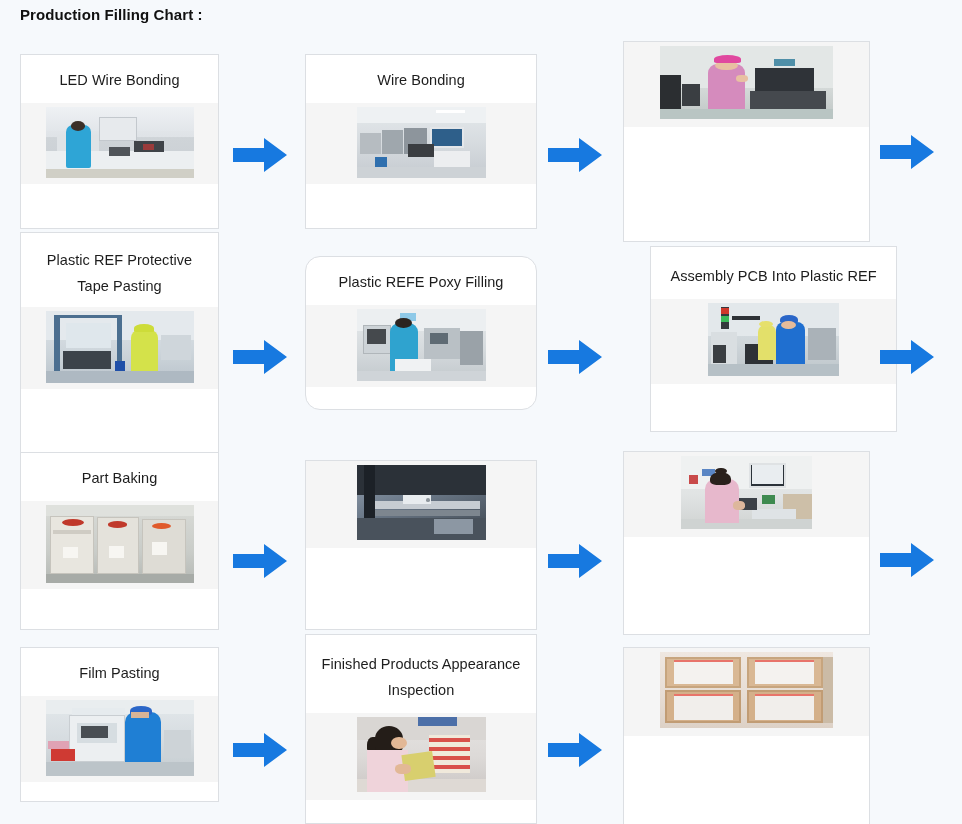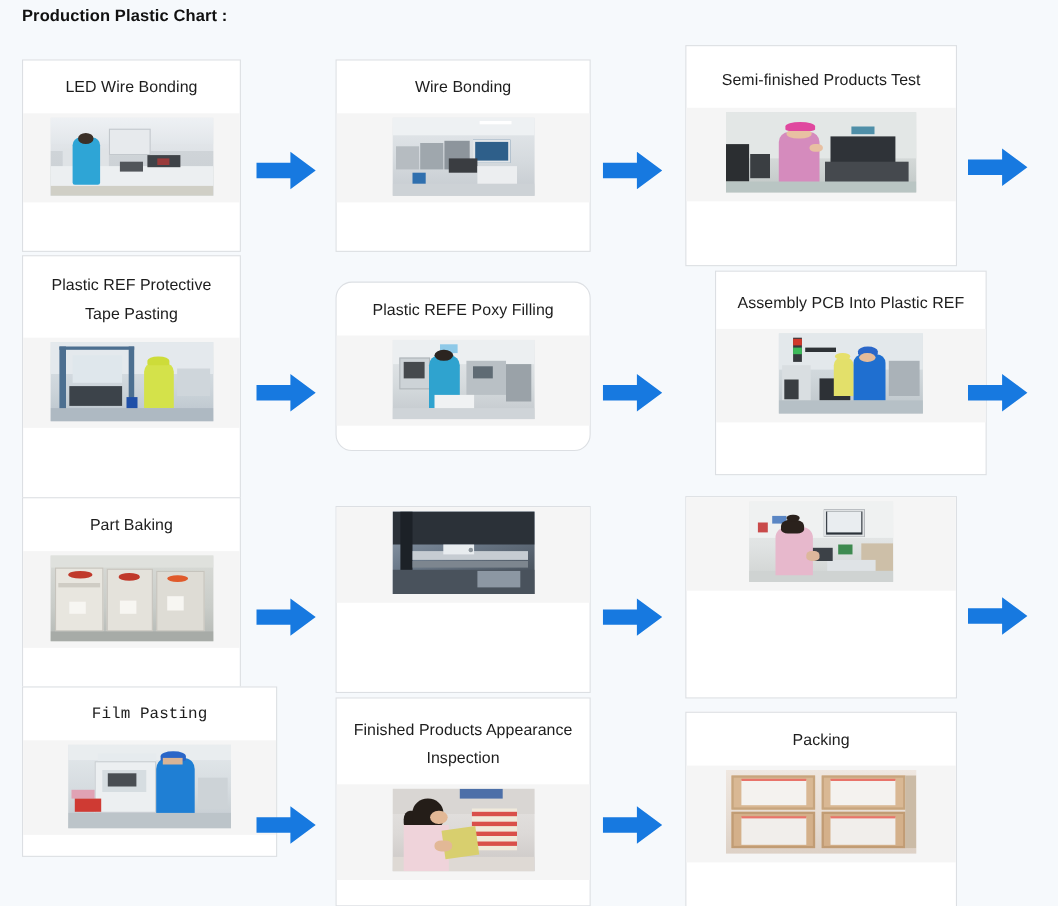--- a/index.html
+++ b/index.html
@@ -272,21 +272,21 @@
   .p12 .w4  { left:55%; top:57%; width:34%; height:32%; background:#f1eeeb; }
   .p12 .s1  { left:8%;  top:10%; width:34%; height:3%;  background:#e8746a; }
   .p12 .s2  { left:55%; top:10%; width:34%; height:3%;  background:#e8746a; }
   .p12 .s3  { left:8%;  top:55%; width:34%; height:3%;  background:#e8746a; }
   .p12 .s4  { left:55%; top:55%; width:34%; height:3%;  background:#e8746a; }
   .p12 .edge{ left:94%; top:6%;  width:6%;  height:88%; background:#cbbba6; }
 </style>
 </head>
 <body>
 
-<div id="page-title">Production Plastic Chart :</div>
+<div id="page-title">Production Filling Chart :</div>
 
 <div id="workflow-grid">
 
   <div class="workflow-row">
 
     <div class="step" style="left:20px; top:22px; width:199px; height:175px;">
       <div class="step-title">LED Wire Bonding</div>
       <div class="step-photo-band">
         <div class="photo p1 step-photo" style="width:148px;height:71px;">
           <i class="sky"></i>
@@ -327,21 +327,20 @@
       </div>
     </div>
 
     <div class="flow-arrow" style="left:548px; top:103px;">
       <svg viewBox="0 0 56 40" xmlns="http://www.w3.org/2000/svg">
         <path d="M0 13 L31 13 L31 3 L54 20 L31 37 L31 27 L0 27 Z" fill="#1779e0"></path>
       </svg>
     </div>
 
     <div class="step" style="left:623px; top:9px; width:247px; height:201px;">
-      <div class="step-title" style="padding:18px 24px 12px 24px;">Semi-finished Products Test</div>
       <div class="step-photo-band" style="padding:4px 0 8px 0;">
         <div class="photo p3 step-photo" style="width:173px;height:73px;">
           <i class="wall"></i>
             <i class="blk1"></i>
             <i class="blk2"></i>
             <i class="teal"></i>
             <i class="rig"></i>
             <i class="rig2"></i>
           <i class="gown"></i>
             <i class="face"></i>
@@ -513,21 +512,21 @@
 
     <div class="flow-arrow" style="left:880px; top:508px;">
       <svg viewBox="0 0 56 40" xmlns="http://www.w3.org/2000/svg">
         <path d="M0 13 L31 13 L31 3 L54 20 L31 37 L31 27 L0 27 Z" fill="#1779e0"></path>
       </svg>
     </div>
   </div>
 
   <div class="workflow-row">
 
-    <div class="step" style="left:20px; top:592px; width:232px; height:155px;font-family:Liberation Mono, monospace;">
+    <div class="step" style="left:20px; top:615px; width:199px; height:155px;">
       <div class="step-title">Film Pasting</div>
       <div class="step-photo-band">
         <div class="photo p10 step-photo" style="width:148px;height:76px;">
           <i class="wall"></i>
             <i class="hood"></i>
             <i class="mach"></i>
             <i class="win"></i>
             <i class="dark"></i>
           <i class="rt"></i>
             <i class="pk"></i>
@@ -568,21 +567,20 @@
       </div>
     </div>
 
     <div class="flow-arrow" style="left:548px; top:698px;">
       <svg viewBox="0 0 56 40" xmlns="http://www.w3.org/2000/svg">
         <path d="M0 13 L31 13 L31 3 L54 20 L31 37 L31 27 L0 27 Z" fill="#1779e0"></path>
       </svg>
     </div>
 
     <div class="step" style="left:623px; top:615px; width:247px; height:178px;">
-      <div class="step-title">Packing</div>
       <div class="step-photo-band" style="padding:4px 0 8px 0;">
         <div class="photo p12 step-photo" style="width:173px;height:76px;">
           <i class="bx1"></i>
             <i class="bx2"></i>
             <i class="bx3"></i>
             <i class="bx4"></i>
           <i class="w1"></i>
             <i class="w2"></i>
             <i class="w3"></i>
             <i class="w4"></i>

